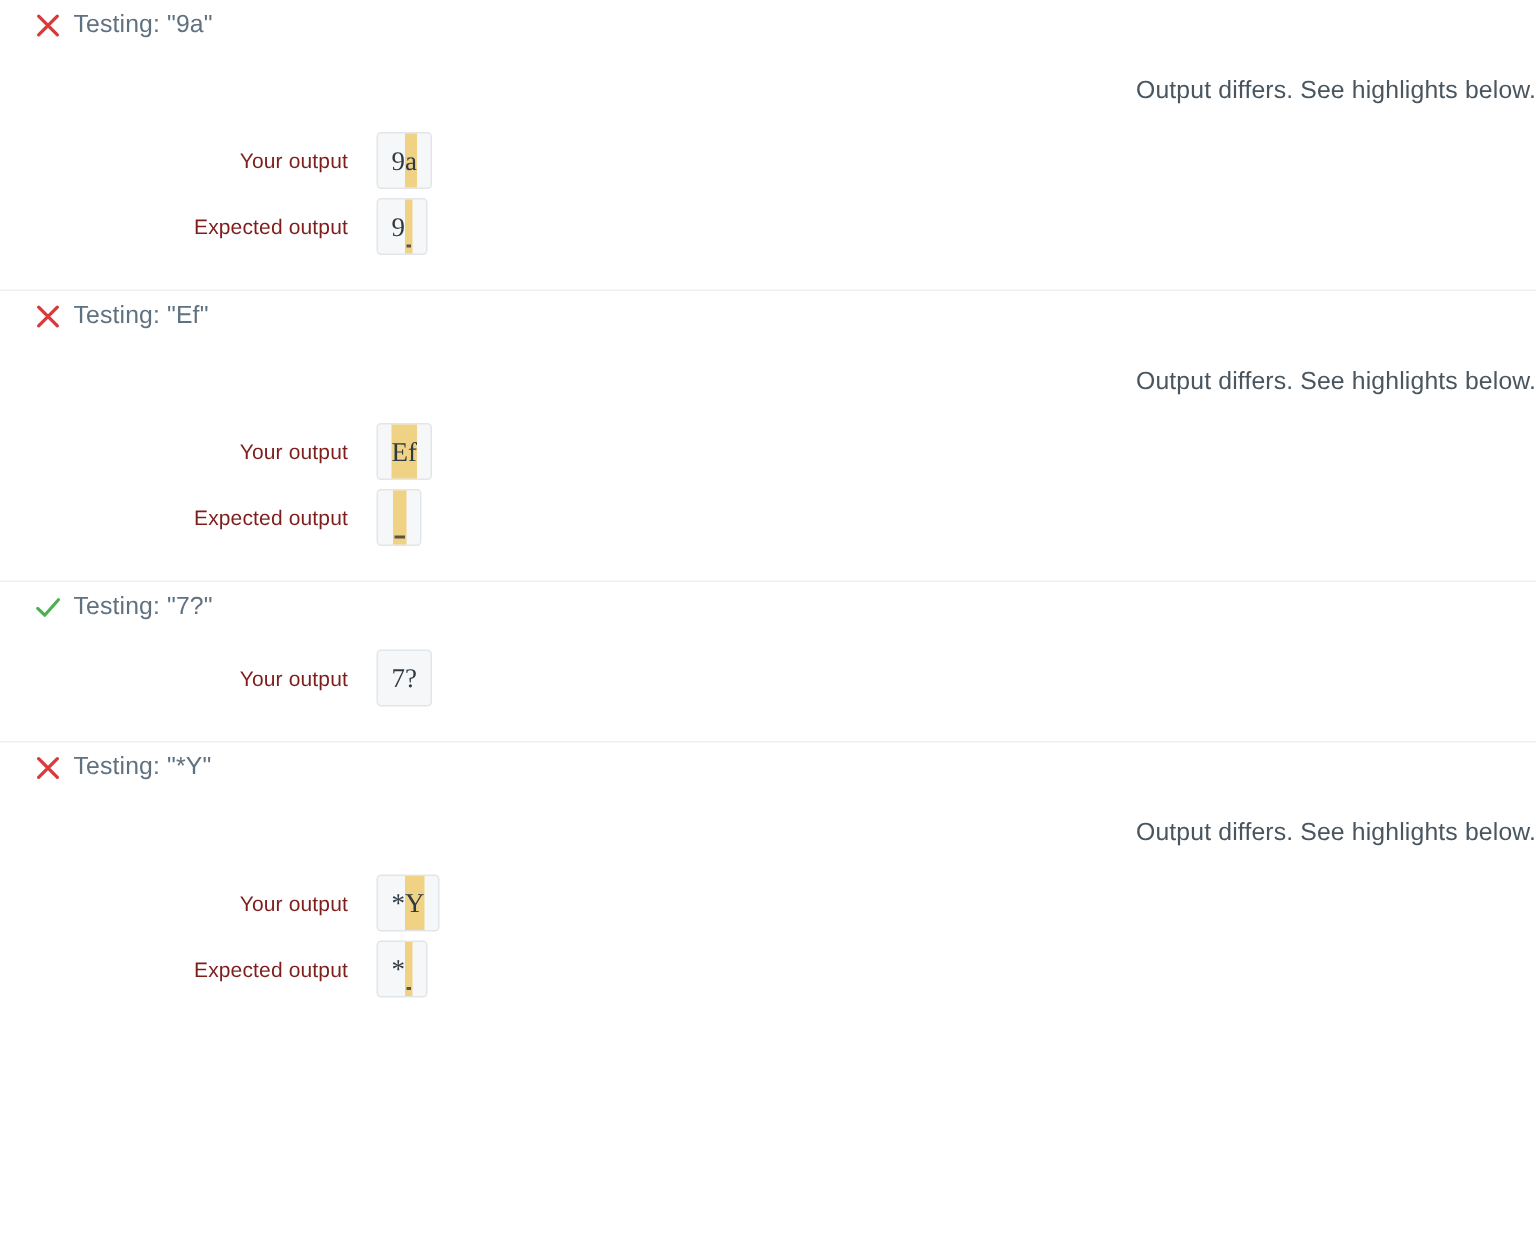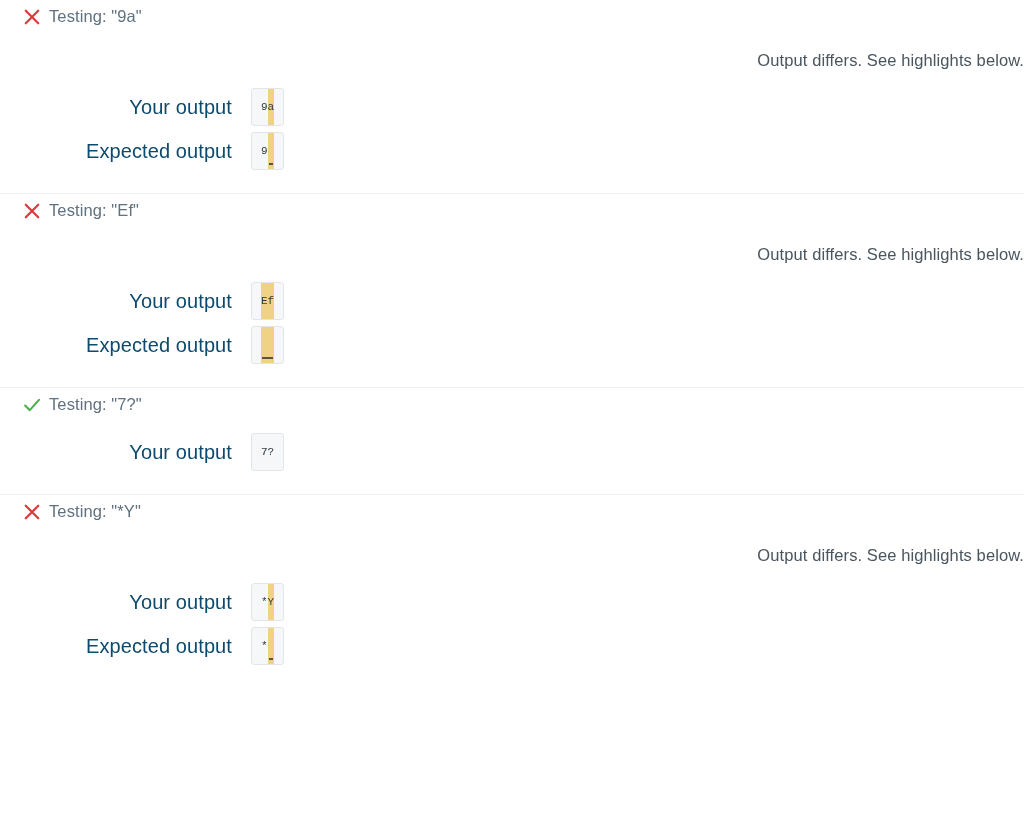--- a/index.html
+++ b/index.html
@@ -74,42 +74,42 @@
   .output-row {
     display: flex;
     align-items: center;
     min-height: 44px;
   }
 
   .output-label {
     width: 232px;
     flex: 0 0 232px;
     text-align: right;
-    font-size: 20px;
+    font-size: 14px;
     line-height: 22px;
-    color: #0c4a6e;
+    color: #7f1d1d;
     padding-right: 0;
     white-space: pre;
     letter-spacing: 0.1px;
   }
 
   .output-box {
     margin-left: 19px;
     background: #f6f7f8;
     border: 1px solid #e3e6e8;
     border-radius: 3px;
     min-width: 30px;
     height: 38px;
     box-sizing: border-box;
     display: flex;
     align-items: center;
     justify-content: center;
     padding: 0 9px;
-    font-family: Liberation Mono, monospace;
-    font-size: 11px;
+    font-family: Liberation Serif, serif;
+    font-size: 18px;
     line-height: 38px;
     color: #2f3a42;
     white-space: pre;
   }
 
   .out-text {
     display: inline-block;
     white-space: pre;
     line-height: 36px;
     height: 36px;

